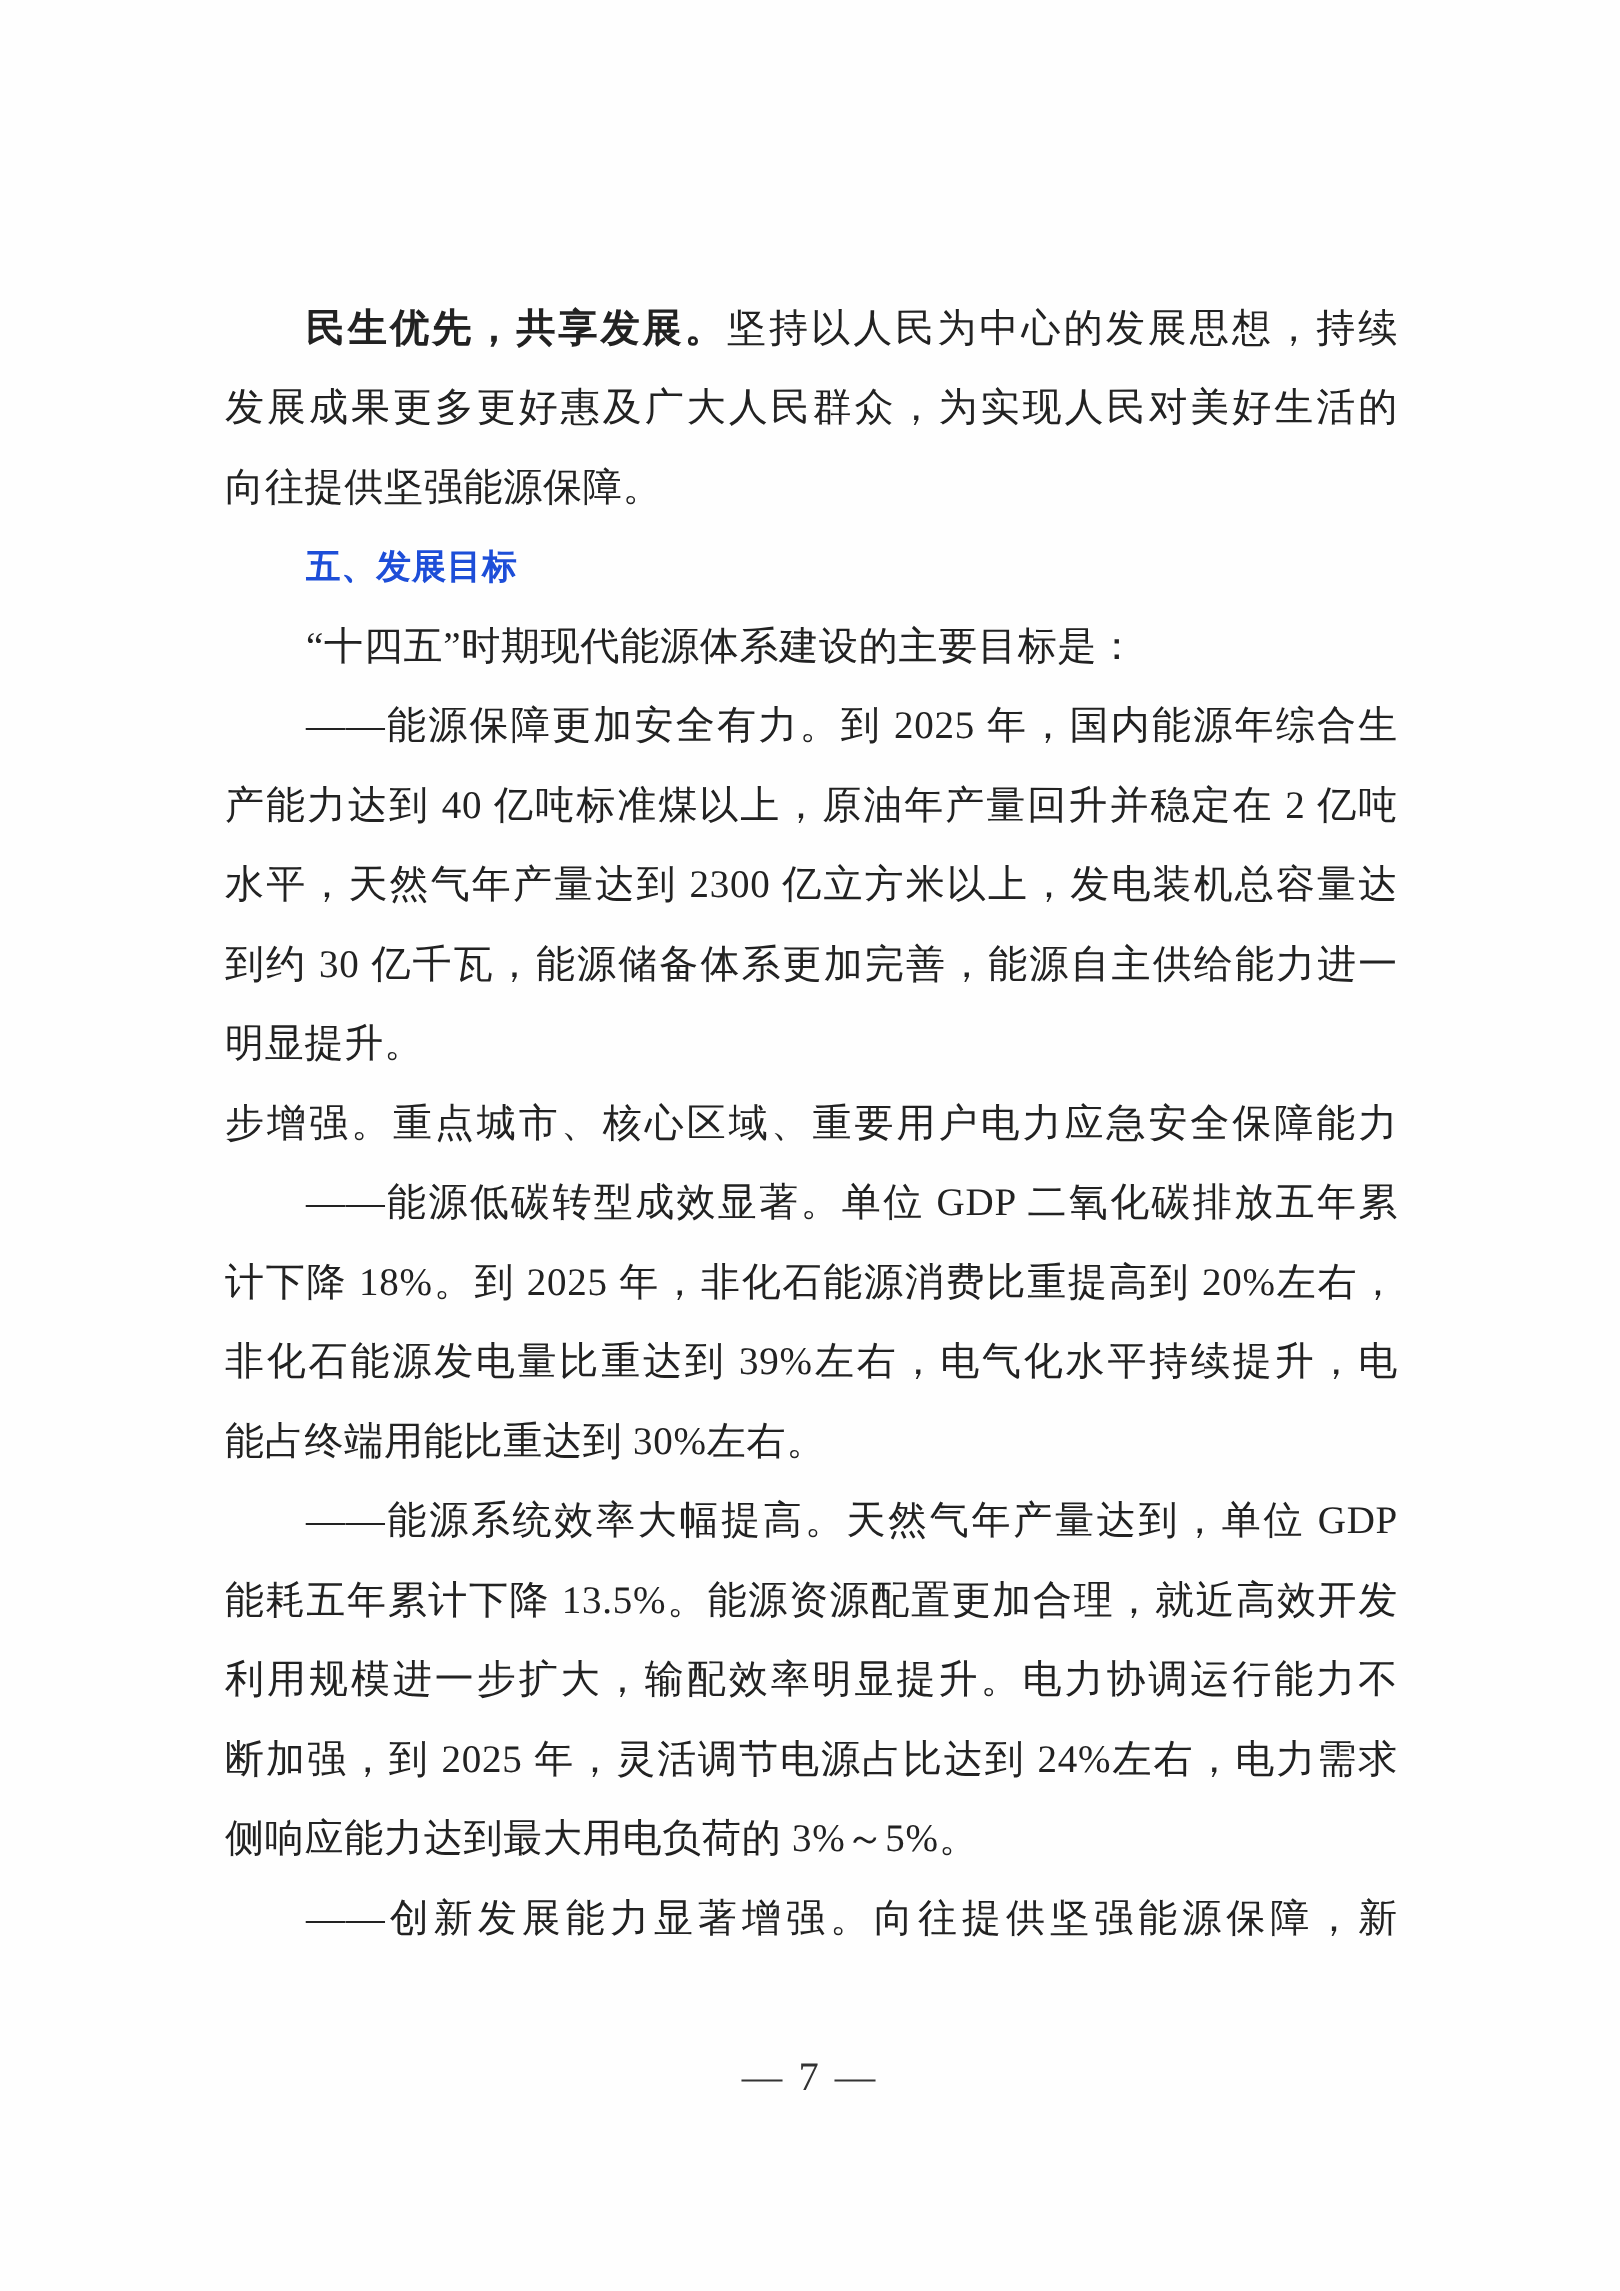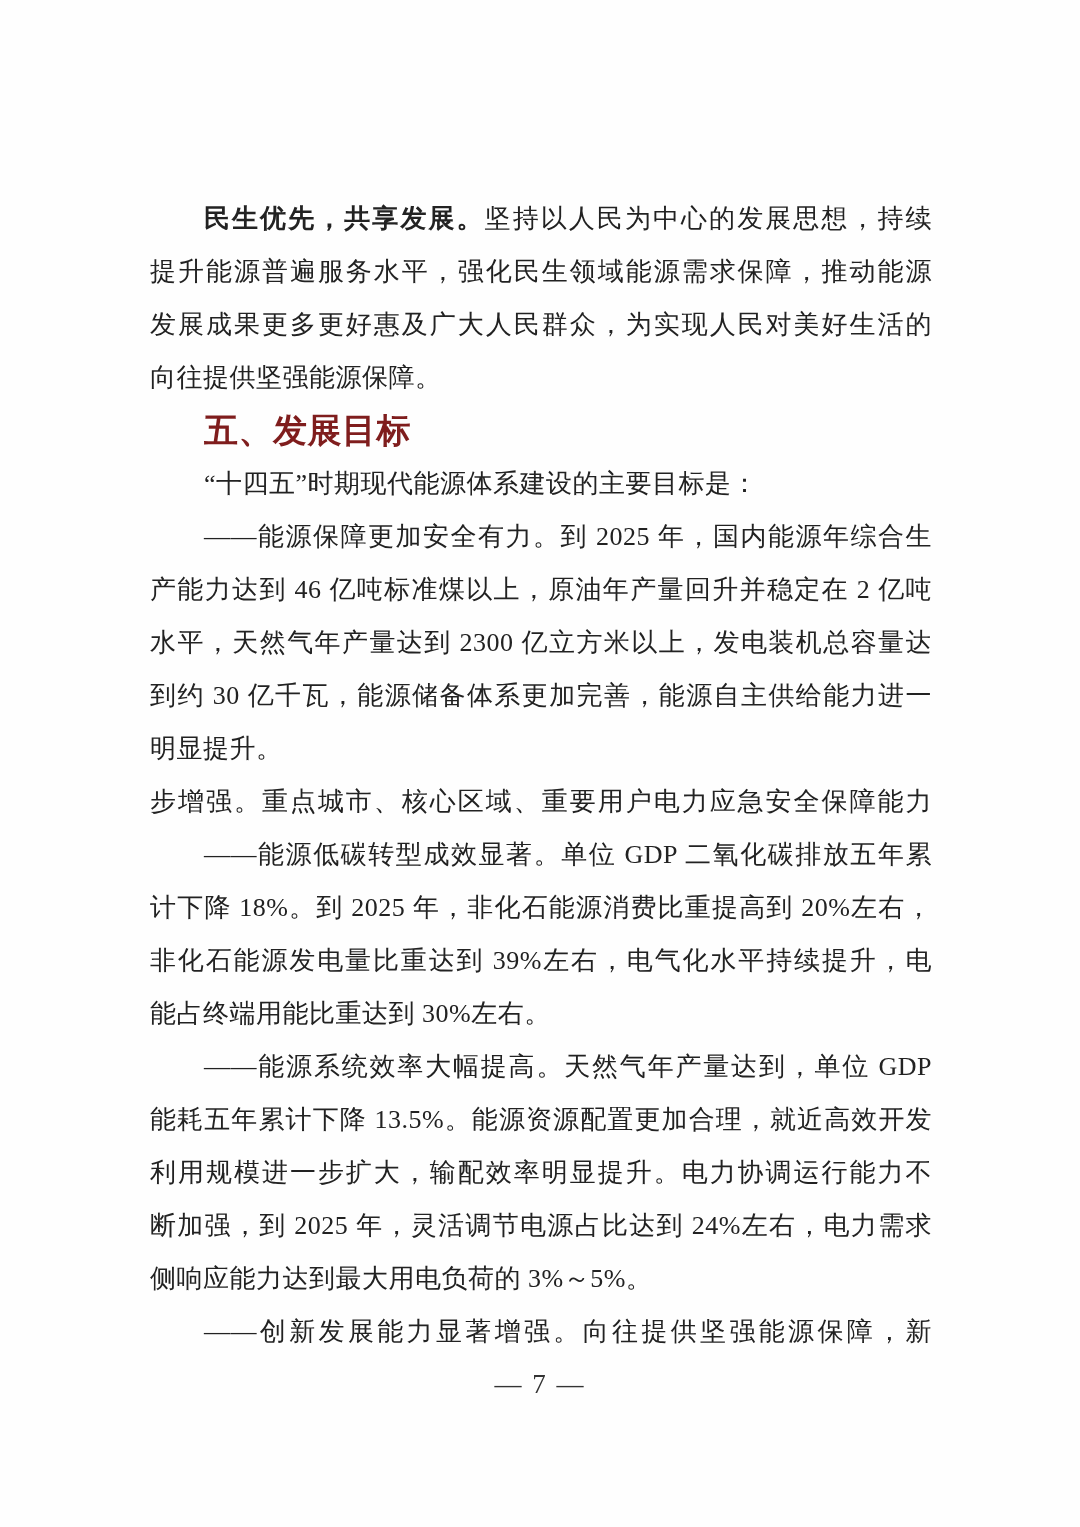--- a/index.html
+++ b/index.html
@@ -40,22 +40,22 @@
   .j-left {
     text-align: left;
     text-align-last: left;
   }
   .indent {
     text-indent: 54px;
   }
   .heading {
     font-family: "Liberation Sans", "DejaVu Sans", sans-serif;
     font-weight: 700;
-    font-size: 34px;
-    color: #7f1d1d;
+    font-size: 23px;
+    color: #1d4ed8;
   }
   .lead-bold {
     font-weight: 700;
   }
   
   .kai {
     font-weight: 400;
   }
   .pagenum {
     position: absolute;
@@ -71,31 +71,30 @@
   }
 </style>
 </head>
 <body>
 
 <div class="page">
   <div class="textblock">
 
     <div class="line indent j-full"><span class="lead-bold">民生优先，共享发展。</span><span>坚持以人民为中心的发展思想，持续</span></div>
 
-    <div class="line j-full">提升能源普遍服务水平，强化民生领域能源需求保障，推动能源</div>
     <div class="line j-full">发展成果更多更好惠及广大人民群众，为实现人民对美好生活的</div>
     <div class="line j-left">向往提供坚强能源保障。</div>
 
     <div class="line indent j-left heading">五、发展目标</div>
 
     <div class="line indent j-left">“十四五”时期现代能源体系建设的主要目标是：</div>
 
     <div class="line indent j-full"><span class="kai">——能源保障更加安全有力。</span><span>到 2025 年，国内能源年综合生</span></div>
 
-    <div class="line j-full">产能力达到 46 亿吨标准煤以上，原油年产量回升并稳定在 2 亿吨</div>
+    <div class="line j-full">产能力达到 40 亿吨标准煤以上，原油年产量回升并稳定在 2 亿吨</div>
     <div class="line j-full">水平，天然气年产量达到 2300 亿立方米以上，发电装机总容量达</div>
     <div class="line j-full">到约 30 亿千瓦，能源储备体系更加完善，能源自主供给能力进一</div>
     <div class="line j-left">明显提升。</div>
     <div class="line j-full">步增强。重点城市、核心区域、重要用户电力应急安全保障能力</div>
 
     <div class="line indent j-full"><span class="kai">——能源低碳转型成效显著。</span><span>单位 GDP 二氧化碳排放五年累</span></div>
 
     <div class="line j-full">计下降 18%。到 2025 年，非化石能源消费比重提高到 20%左右，</div>
     <div class="line j-full">非化石能源发电量比重达到 39%左右，电气化水平持续提升，电</div>
     <div class="line j-left">能占终端用能比重达到 30%左右。</div>

